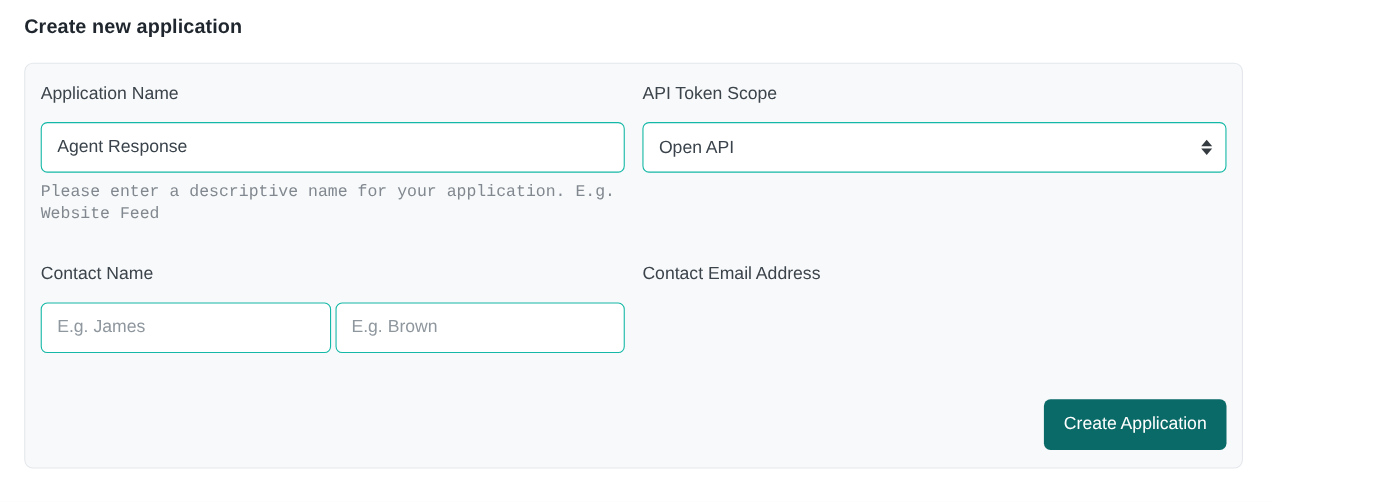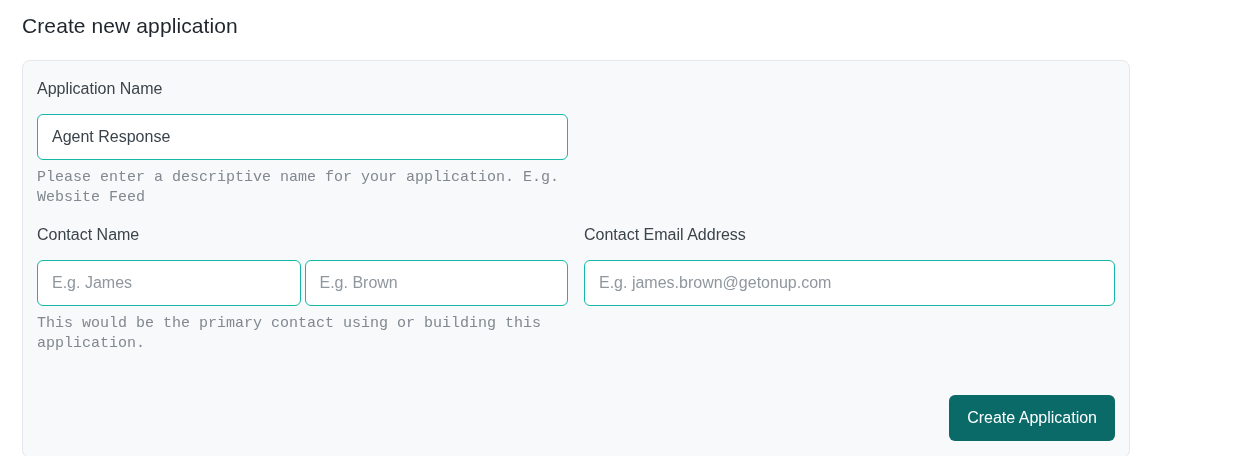--- a/index.html
+++ b/index.html
@@ -4,22 +4,22 @@
 <style>
   * { box-sizing: border-box; margin: 0; padding: 0; }
   html, body { width: 1254px; }
   body {
     background: #ffffff;
     font-family: "Liberation Sans", sans-serif;
     color: #212529;
     padding: 14px 22px 18px 22px;
   }
   .page-title {
-    font-size: 21px;
-    font-weight: 400;
+    font-size: 18px;
+    font-weight: 700;
     color: #1f262d;
     margin-bottom: 22px;
     letter-spacing: 0.1px;
   }
   .panel {
     background: #f8f9fa;
     border: 1px solid #e4e8ec;
     border-radius: 8px;
     padding: 20px 14px 16px 14px;
     width: 1108px;
@@ -81,21 +81,21 @@
     justify-content: center;
     gap: 2px;
   }
   .tri-up, .tri-down {
     width: 0; height: 0;
     border-left: 5px solid transparent;
     border-right: 5px solid transparent;
   }
   .tri-up   { border-bottom: 6px solid #343b41; }
   .tri-down { border-top: 6px solid #343b41; }
-  .row-2 { margin-top: 20px; }
+  .row-2 { margin-top: 38px; }
   .actions-row {
     margin-top: 42px;
     display: flex;
     justify-content: flex-end;
   }
   .submit-button {
     background: #0a6a68;
     color: #ffffff;
     border: none;
     border-radius: 6px;
@@ -114,37 +114,47 @@
 <form class="panel">
 
   <div class="form-grid">
 
     <div class="field">
       <label class="field-label">Application Name</label>
       <input type="text" class="text-input" value="Agent Response" style="">
       <div class="help-text">Please enter a descriptive name for your application. E.g. Website Feed</div>
     </div>
 
+    <div class="field">
+      <label class="field-label">API Token Scope</label>
+      <div class="select-wrap">
+        <select class="select-input">
+          <option>Open API</option>
+        </select>
+        <span class="select-arrows">
+          <span class="tri-up"></span>
+          <span class="tri-down"></span>
+        </span>
+      </div>
+    </div>
 
   </div>
 
   <div class="form-grid row-2">
 
     <div class="field">
       <label class="field-label">Contact Name</label>
       <div class="name-row">
         <input type="text" class="text-input" placeholder="E.g. James" style="">
         <input type="text" class="text-input" placeholder="E.g. Brown" style="">
       </div>
-      <div class="help-text">This would be the primary contact using or building this application.</div>
     </div>
 
     <div class="field">
       <label class="field-label">Contact Email Address</label>
-      <input type="text" class="text-input" placeholder="E.g. james.brown@getonup.com" style="">
     </div>
 
   </div>
 
   <div class="actions-row">
     <button type="button" class="submit-button">Create Application</button>
   </div>
 
 </form>
 

